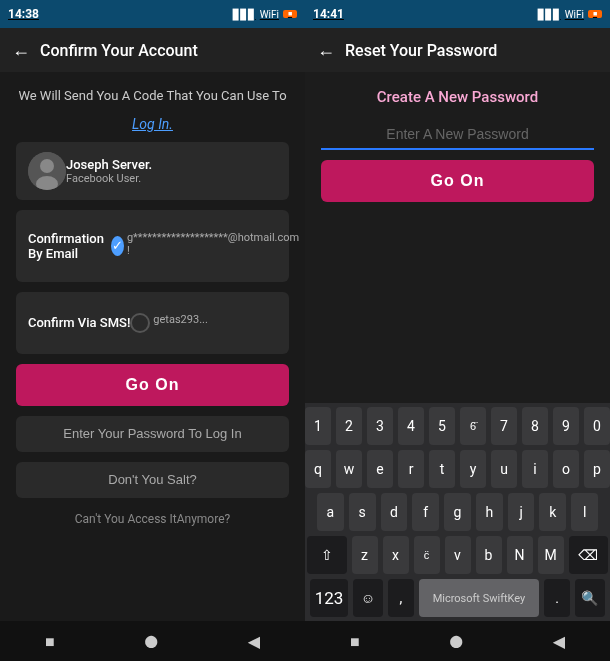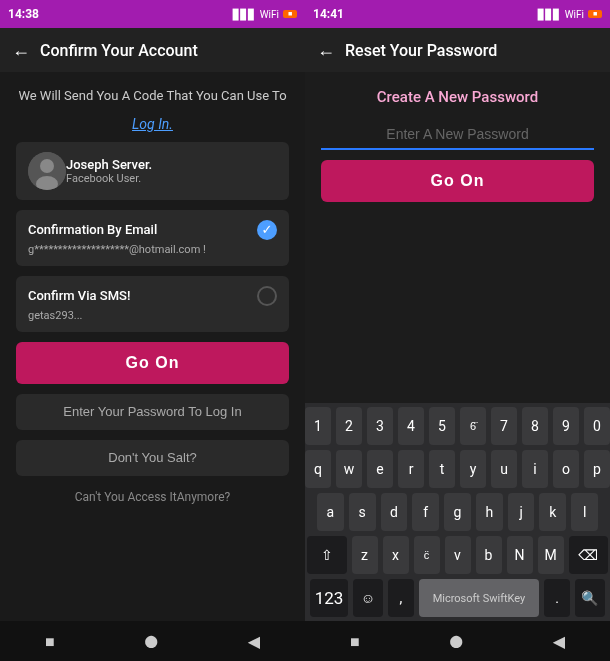--- a/index.html
+++ b/index.html
@@ -33,21 +33,22 @@
       position: relative;
     }
 
     
     .status-bar {
       height: 28px;
       display: flex;
       align-items: center;
       justify-content: space-between;
       padding: 0 8px;
-      background: #a21caf;
+      background: #0c4a6e;
+      text-decoration: underline;
     }
     .status-bar .time {
       color: #fff;
       font-size: 12px;
       font-weight: bold;
     }
     .status-bar .icons {
       display: flex;
       align-items: center;
       gap: 4px;
@@ -140,23 +141,23 @@
       font-weight: 500;
     }
     .user-info .user-sub {
       color: #aaa;
       font-size: 11px;
     }
 
     .option-row {
       background: #2a2a2a;
       border-radius: 6px;
-      padding: 10px 12px;
-      display: flex;
-      flex-direction: column;
+      padding: 21px 12px;
+      display: flex;
+      flex-direction: row;
       gap: 3px;
     }
     .option-row-header {
       display: flex;
       align-items: center;
       justify-content: space-between;
     }
     .option-label {
       color: #fff;
       font-size: 13px;

